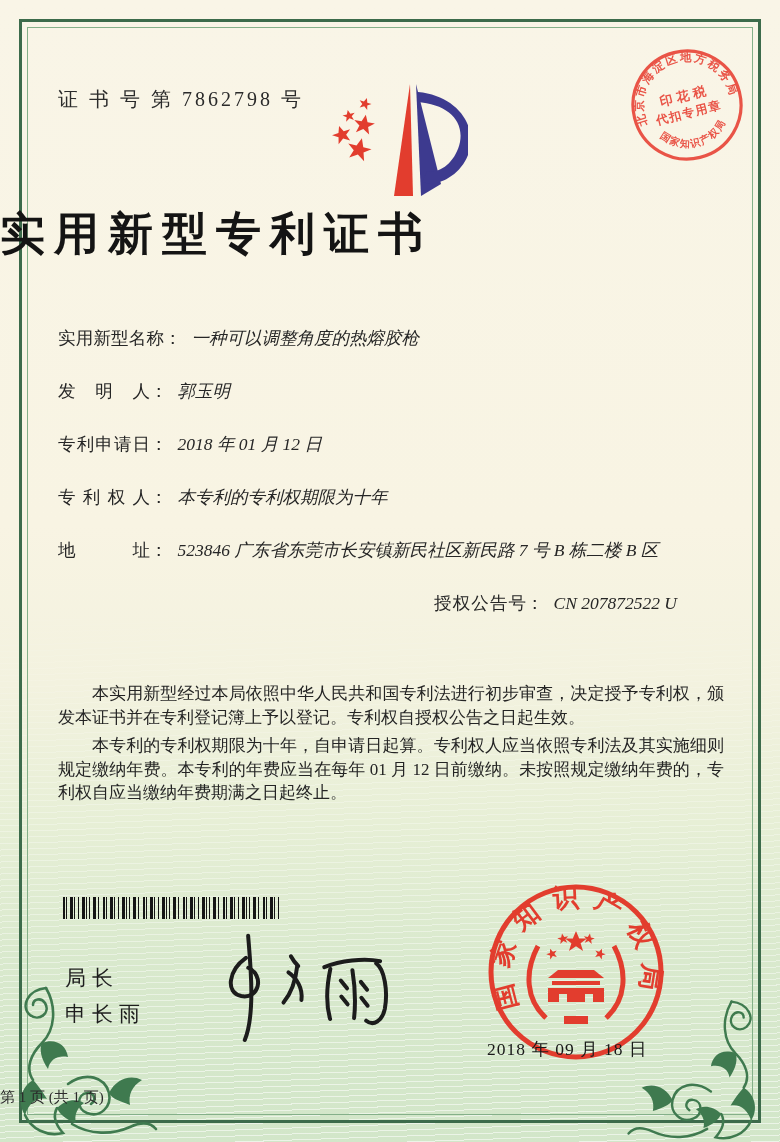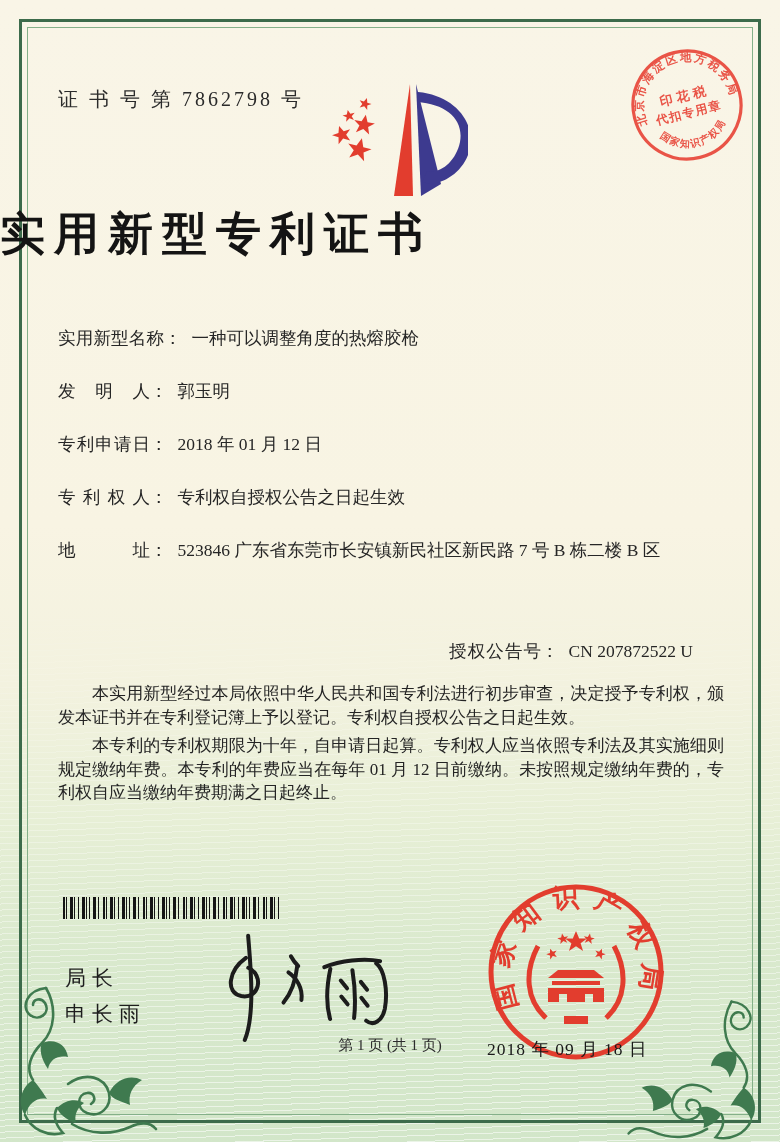--- a/index.html
+++ b/index.html
@@ -17,45 +17,45 @@
   .border-outer { position:absolute; inset:19px; border:3px solid #3c6b4b; }
   .border-inner { position:absolute; inset:27px; border:1px solid #84b089; }
   .cert-no { position:absolute; left:58px; top:86px; font-size:20px; letter-spacing:3px; color:#2b2b2b; }
   .logo { position:absolute; left:318px; top:80px; }
   .title { position:absolute; left:0; top:204px; width:100%; text-align:left;
            font-size:45px; font-weight:700; letter-spacing:9px; color:#141414; }
   .fields { position:absolute; left:58px; top:324px; width:668px; font-size:17.5px; }
   .row { margin-bottom:25px; line-height:28px; }
   .label { display:inline-block; width:92px; text-align:justify; text-align-last:justify; vertical-align:top; }
   .label.l6 { width:106px; }
-  .value { margin-left:10px; }
+  .value { margin-left:10px;font-style:italic; }
   .value.wrapv { display:inline-block; width:540px; vertical-align:top; }
   .grant { position:relative; }
-  .g-right { position:absolute; left:391px; top:0; white-space:nowrap;margin-top:48px; }
+  .g-right { position:absolute; left:376px; top:0; white-space:nowrap; }
   .paras { position:absolute; left:58px; top:678px; width:666px; font-size:17px; line-height:23.5px; color:#242424; }
   .paras p { margin:4px 0 5px 0; text-indent:2em; text-align:justify; }
   .barcode { position:absolute; left:63px; top:897px; width:216px; height:22px;
     background: repeating-linear-gradient(90deg,
       #151515 0 2px, transparent 2px 3px, #151515 3px 4px, transparent 4px 7px,
       #151515 7px 10px, transparent 10px 11px, #151515 11px 12px, transparent 12px 15px,
       #151515 15px 16px, transparent 16px 19px, #151515 19px 22px, transparent 22px 23px,
       #151515 23px 24px, transparent 24px 26px, #151515 26px 27px, transparent 27px 30px,
       #151515 30px 33px, transparent 33px 35px, #151515 35px 36px, transparent 36px 40px);
   }
   .officer { position:absolute; left:65px; top:960px; font-size:21px; line-height:36px; color:#1d1d1d; letter-spacing:6px; }
   .signature { position:absolute; left:195px; top:928px; transform:rotate(-2deg); }
   .seal { position:absolute; left:486px; top:882px; }
   .seal-ring { font-size:26px; letter-spacing:13px; font-weight:700; fill:#e23d2e; }
   .seal-date { position:absolute; left:487px; top:1037px; font-size:17.5px; color:#191919; letter-spacing:1px; }
   .taxstamp { position:absolute; left:629px; top:47px; opacity:.92; }
   .tax-ring  { font-size:11.5px; letter-spacing:2.2px; font-weight:700; fill:#e8473a; }
   .tax-ring2 { font-size:10px;  letter-spacing:1.2px; font-weight:700; fill:#e8473a; }
   .tax-mid   { font-size:13px; letter-spacing:4px; font-weight:700; fill:#e8473a; }
   .tax-mid2  { font-size:12px; letter-spacing:1.5px; font-weight:700; fill:#e8473a; }
-  .footer { position:absolute; left:0; top:1036px; width:100%; text-align:center; font-size:15px; color:#2b2b2b; }
+  .footer { position:absolute; left:0; top:1088px; width:100%; font-size:15px; color:#2b2b2b; }
   .flourish { position:absolute; }
   .fl-left  { left:10px;  top:982px; }
   .fl-right { right:10px; top:996px; transform:scaleX(-1); }
 </style>
 </head>
 <body>
 
 <div class="page">
   <div class="waves"></div>
   <div class="border-outer"></div>
@@ -114,21 +114,21 @@
     <div class="row">
       <span class="label l6">实用新型名称</span><span>：</span><span class="value">一种可以调整角度的热熔胶枪</span>
     </div>
     <div class="row">
       <span class="label">发明人</span><span>：</span><span class="value">郭玉明</span>
     </div>
     <div class="row">
       <span class="label">专利申请日</span><span>：</span><span class="value">2018 年 01 月 12 日</span>
     </div>
     <div class="row">
-      <span class="label">专利权人</span><span>：</span><span class="value">专利权自授权公告之日起生效</span>
+      <span class="label">专利权人</span><span>：</span><span class="value">本专利的专利权期限为十年</span>
     </div>
     <div class="row">
       <span class="label">地址</span><span>：</span><span class="value wrapv">523846 广东省东莞市长安镇新民社区新民路 7 号 B 栋二楼 B 区</span>
     </div>
     <div class="row grant">
       <span class="g-right">
         <span class="label">授权公告号</span><span>：</span><span class="value">CN 207872522 U</span>
       </span>
     </div>
   </div>

